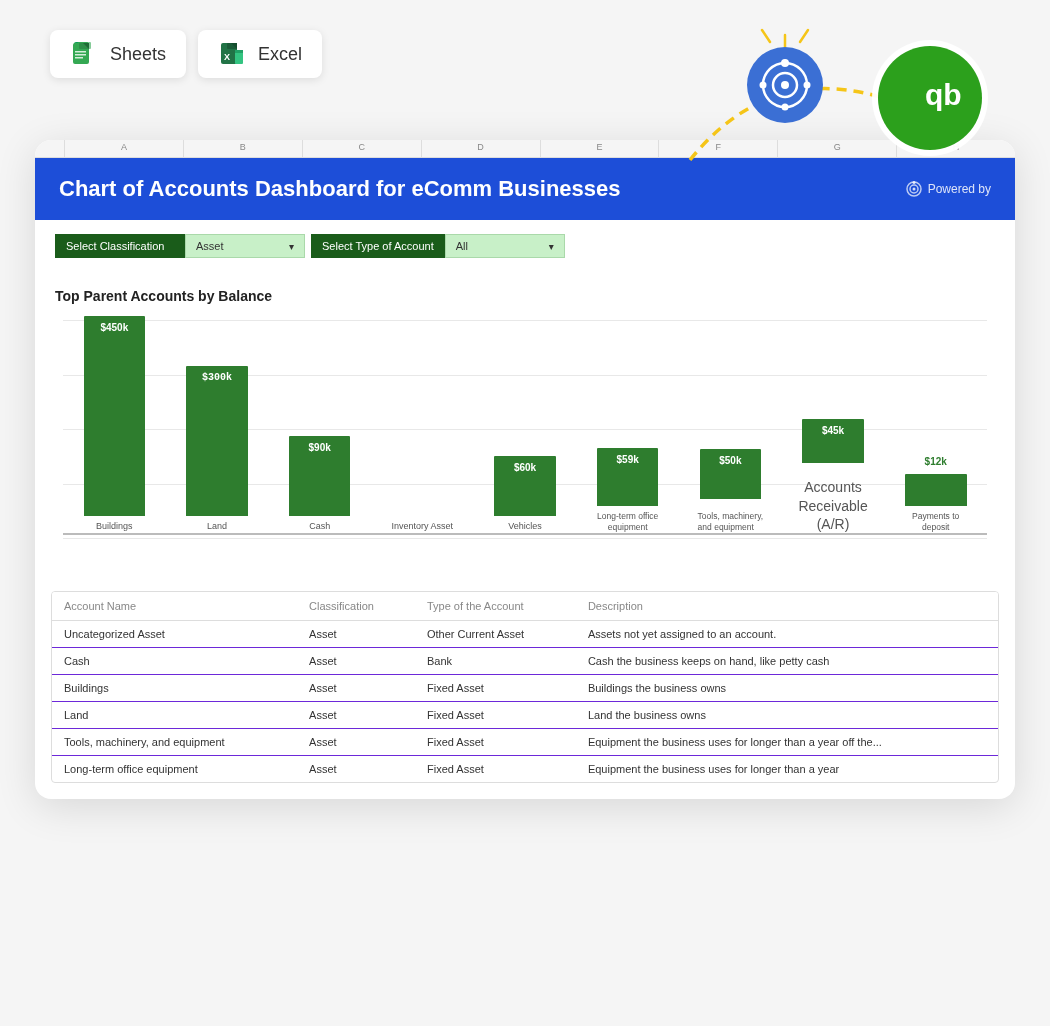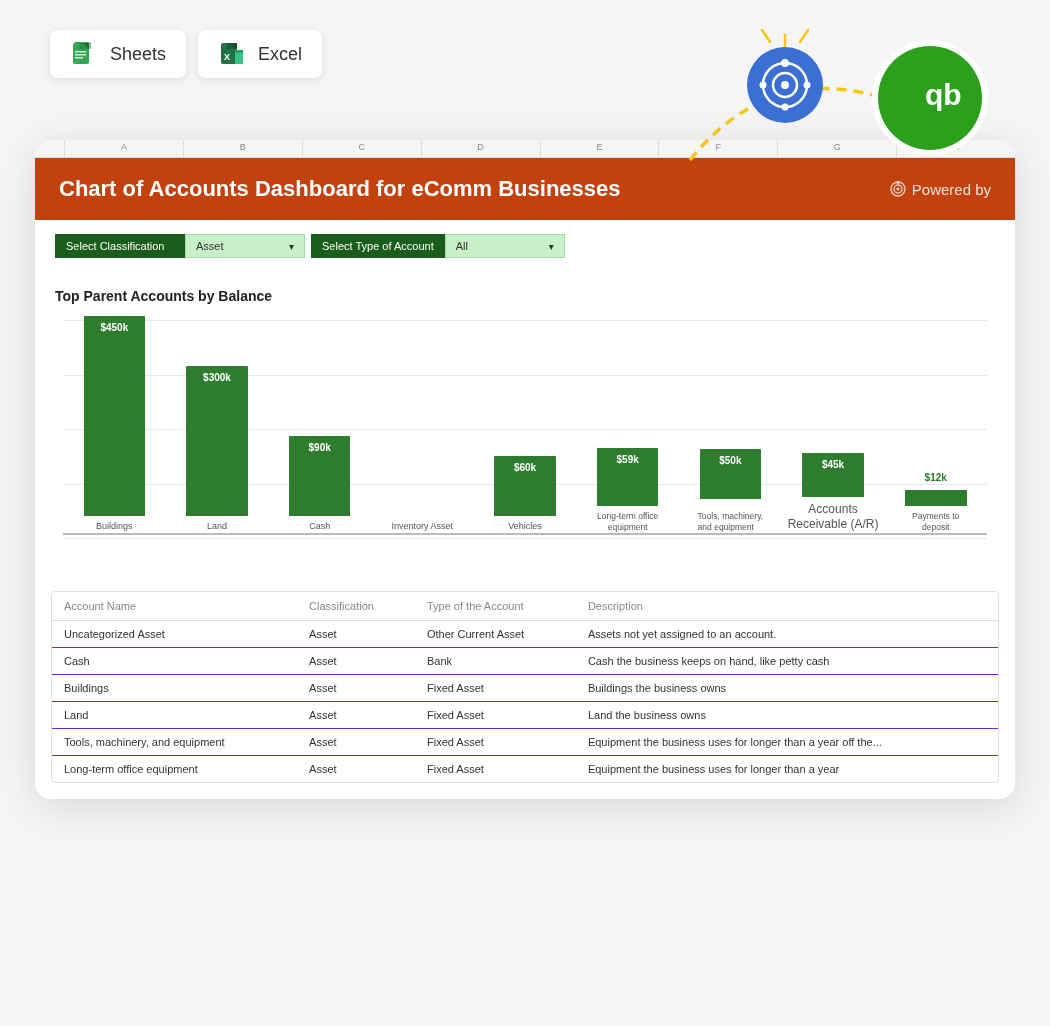--- a/index.html
+++ b/index.html
@@ -87,36 +87,36 @@
       border-radius: 3px;
     }
 
     
     .dashboard {
       background: white;
     }
 
     
     .dashboard-header {
-      background: #c2410c;
+      background: #1d4ed8;
       padding: 18px 24px;
       display: flex;
       align-items: center;
       justify-content: space-between;
     }
 
     .dashboard-title {
       color: white;
       font-size: 22px;
       font-weight: 700;
     }
 
     .powered-by {
       color: rgba(255,255,255,0.85);
-      font-size: 15px;
+      font-size: 12px;
       display: flex;
       align-items: center;
       gap: 6px;
     }
 
     
     .filters-area {
       padding: 14px 20px;
       background: white;
       display: flex;
@@ -371,21 +371,21 @@
 
             <div class="bar-group">
               <div class="bar" style="height:200px; position:relative;">
                 <span class="bar-label" style="position:absolute; top:6px; left:50%; transform:translateX(-50%); font-size:10px; color:white; font-weight:600; white-space:nowrap;">$450k</span>
               </div>
               <div class="bar-name">Buildings</div>
             </div>
 
             <div class="bar-group">
               <div class="bar" style="height:150px; position:relative;">
-                <span class="bar-label" style="position:absolute; top:6px; left:50%; transform:translateX(-50%); font-size:10px; color:white; font-weight:600; white-space:nowrap;">$300k</span>
+                <span class="bar-label" style="position:absolute; top:6px; left:50%; transform:translateX(-50%); font-size:10px; color:white; font-weight:600; white-space:nowrap;font-family:Liberation Mono, monospace;">$300k</span>
               </div>
               <div class="bar-name">Land</div>
             </div>
 
             <div class="bar-group">
               <div class="bar" style="height:80px; position:relative;">
                 <span class="bar-label" style="position:absolute; top:6px; left:50%; transform:translateX(-50%); font-size:10px; color:white; font-weight:600; white-space:nowrap;">$90k</span>
               </div>
               <div class="bar-name">Cash</div>
             </div>
@@ -412,25 +412,25 @@
               <div class="bar" style="height:50px; position:relative;">
                 <span class="bar-label" style="position:absolute; top:6px; left:50%; transform:translateX(-50%); font-size:10px; color:white; font-weight:600; white-space:nowrap;">$50k</span>
               </div>
               <div class="bar-name" style="font-size:8.5px; color:#555; text-align:left; margin-top:12px; line-height:1.3;">Tools, machinery,<br>and equipment</div>
             </div>
 
             <div class="bar-group">
               <div class="bar" style="height:44px; position:relative;">
                 <span class="bar-label" style="position:absolute; top:6px; left:50%; transform:translateX(-50%); font-size:10px; color:white; font-weight:600; white-space:nowrap;">$45k</span>
               </div>
-              <div class="bar-name" style="font-size:12px; color:#555; text-align:center; margin-top:5px; line-height:1.3;">Accounts<br>Receivable (A/R)</div>
-            </div>
-
-            <div class="bar-group">
-              <div class="bar" style="height:16px; position:relative;">
+              <div class="bar-name" style="font-size:14px; color:#555; text-align:center; margin-top:15px; line-height:1.3;">Accounts<br>Receivable (A/R)</div>
+            </div>
+
+            <div class="bar-group">
+              <div class="bar" style="height:32px; position:relative;">
                 <span style="position:absolute; top:-18px; left:50%; transform:translateX(-50%); font-size:10px; color:#2e7d2e; font-weight:600; white-space:nowrap;">$12k</span>
               </div>
               <div class="bar-name" style="font-size:8.5px; color:#555; text-align:center; margin-top:5px; line-height:1.3;">Payments to<br>deposit</div>
             </div>
 
           </div>
         </div>
       </div>
 
       <div class="table-section">

